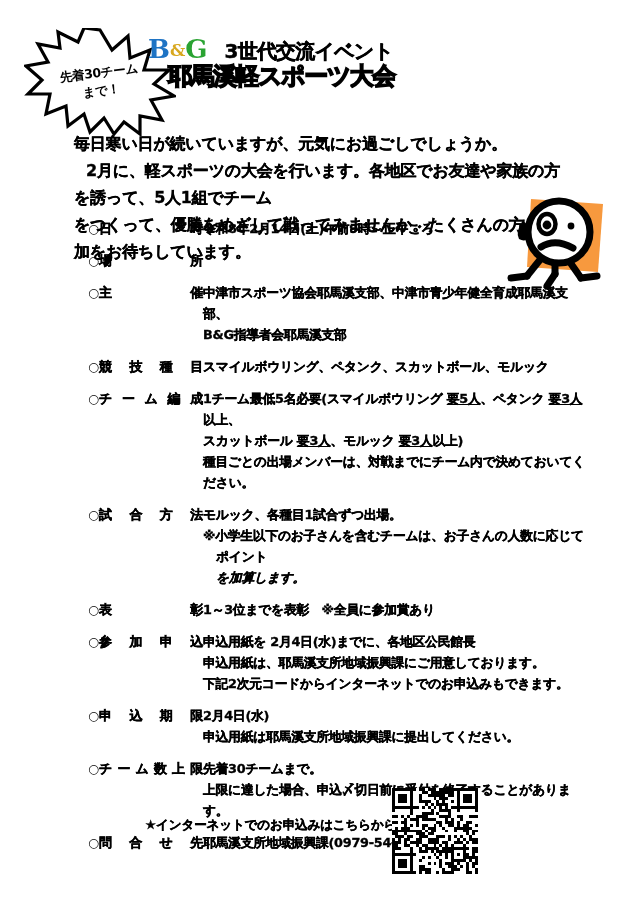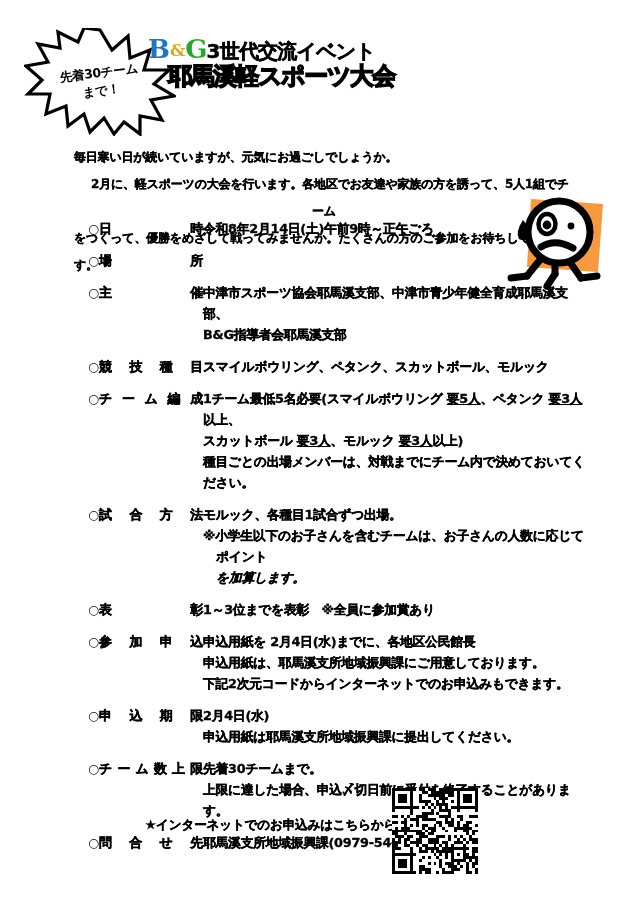--- a/index.html
+++ b/index.html
@@ -81,50 +81,50 @@
     font-size: 17px;
     position: relative;
     top: -2px;
     padding: 0 1px;
   }
   .subtitle {
     font-weight: bold;
     font-size: 20px;
     letter-spacing: -0.8px;
     line-height: 1;
-    margin-left: 0;
+    margin-left: 18px;
     -webkit-text-stroke: 0.5px #000;
   }
 
   .main-title {
     position: absolute;
     left: 168px;
     top: 40px;
     font-weight: bold;
     font-size: 24px;
     letter-spacing: -1.5px;
     line-height: 1;
     white-space: nowrap;
     -webkit-text-stroke: 1.4px #000;
   }
 
   
   .intro {
     position: absolute;
     left: 74px;
-    top: 144px;
+    top: 130px;
     width: 500px;
     font-weight: bold;
-    font-size: 12px;
+    font-size: 16px;
     line-height: 27px;
     letter-spacing: -0.2px;
     -webkit-text-stroke: 0.35px #000;
   }
   .intro p { margin: 0; }
-  .intro p.indent { text-indent: 12px; text-align: center; }
+  .intro p.indent { text-indent: 12px; }
 
   
   .mascot {
     position: absolute;
     left: 497px;
     top: 192px;
     width: 120px;
     height: 105px;
   }
   .mascot svg { display: block; width: 100%; height: 100%; }

